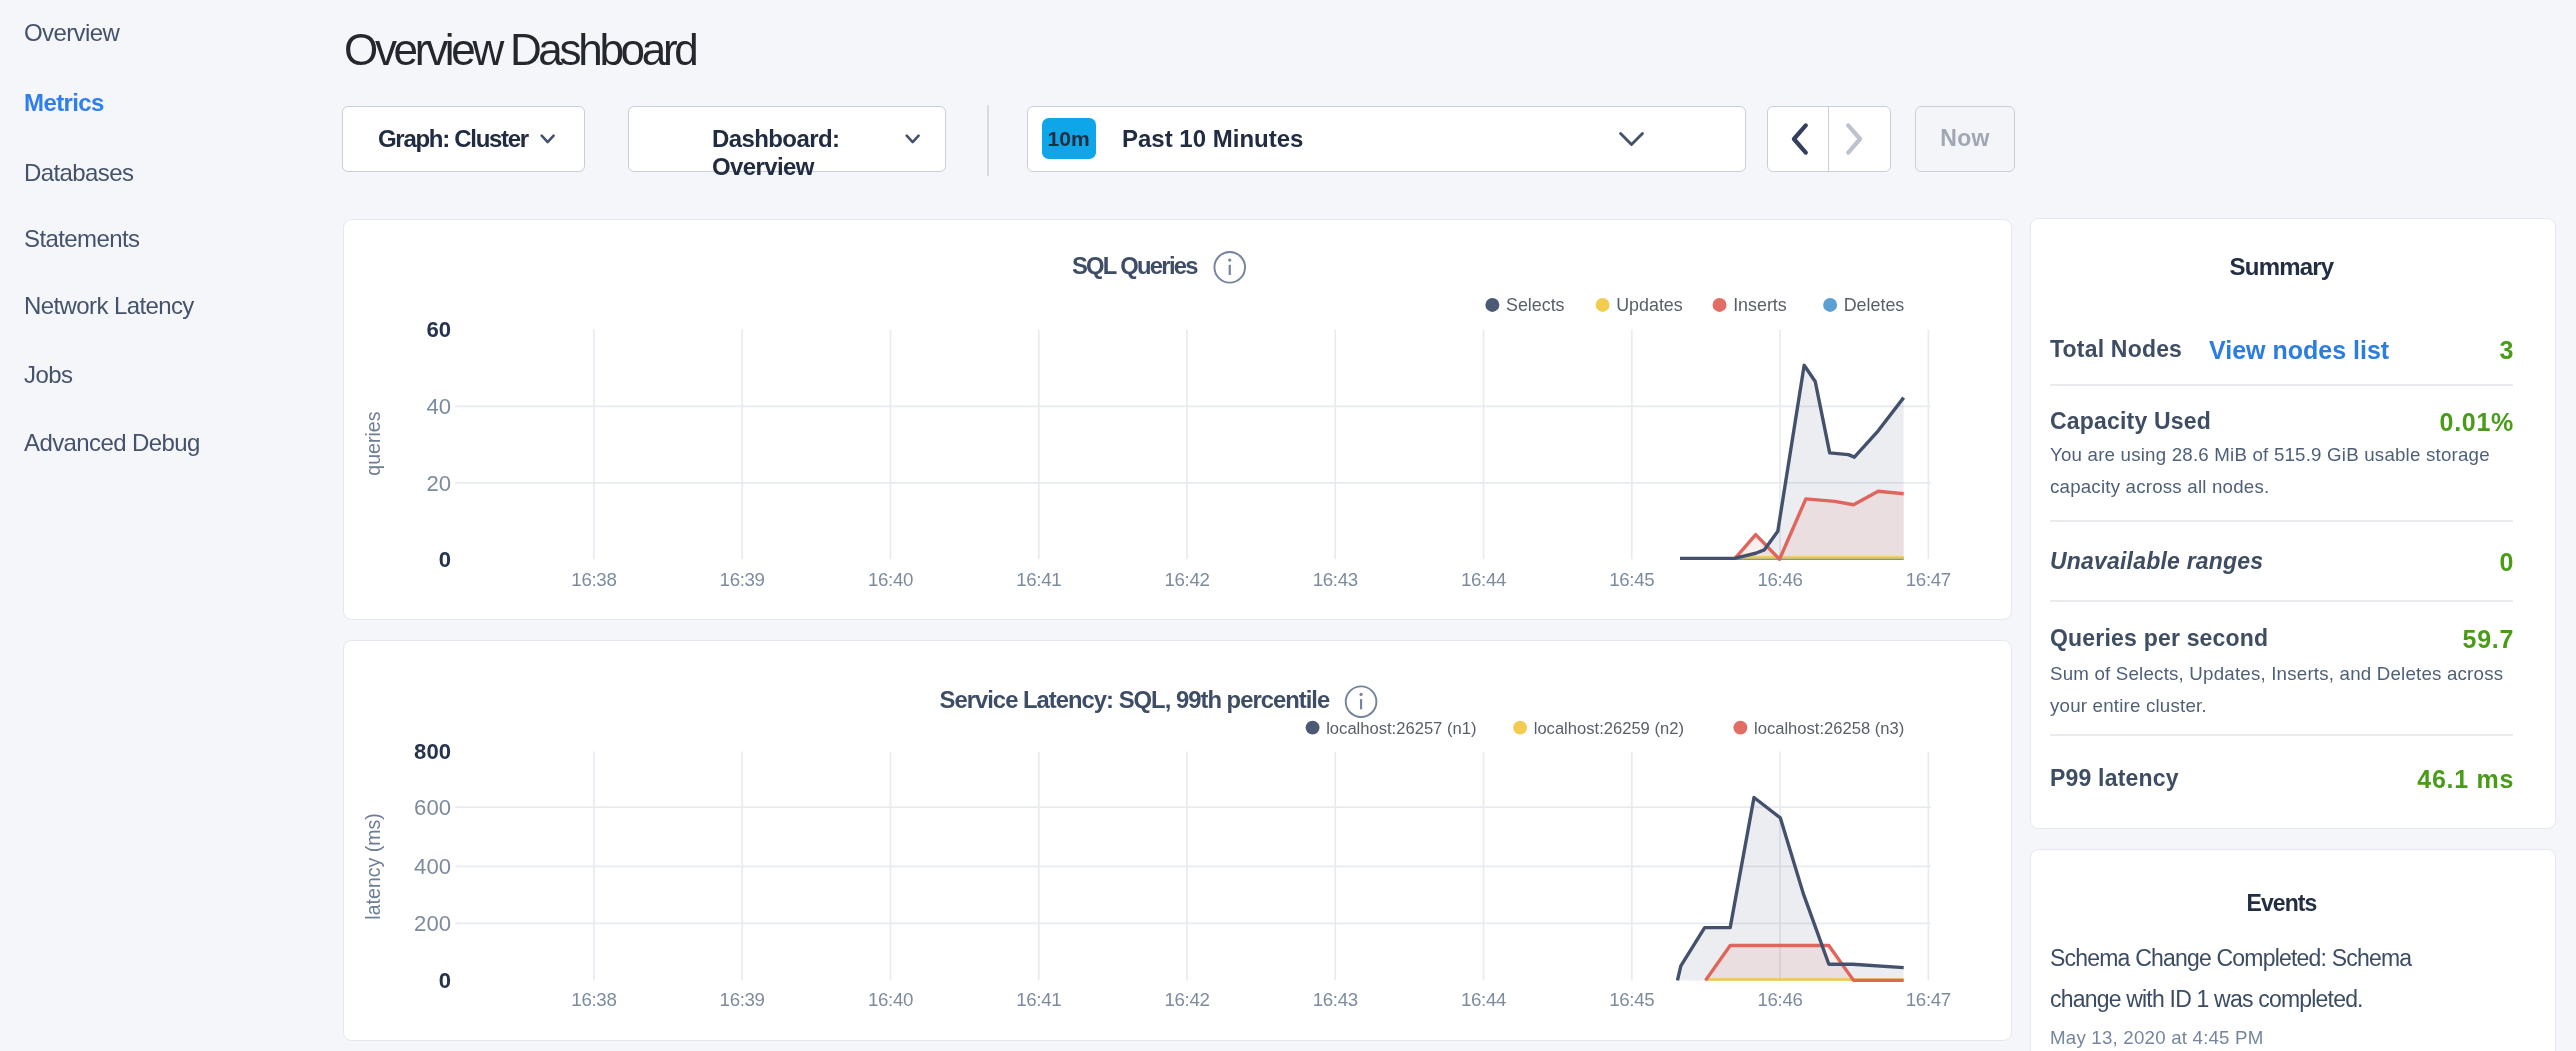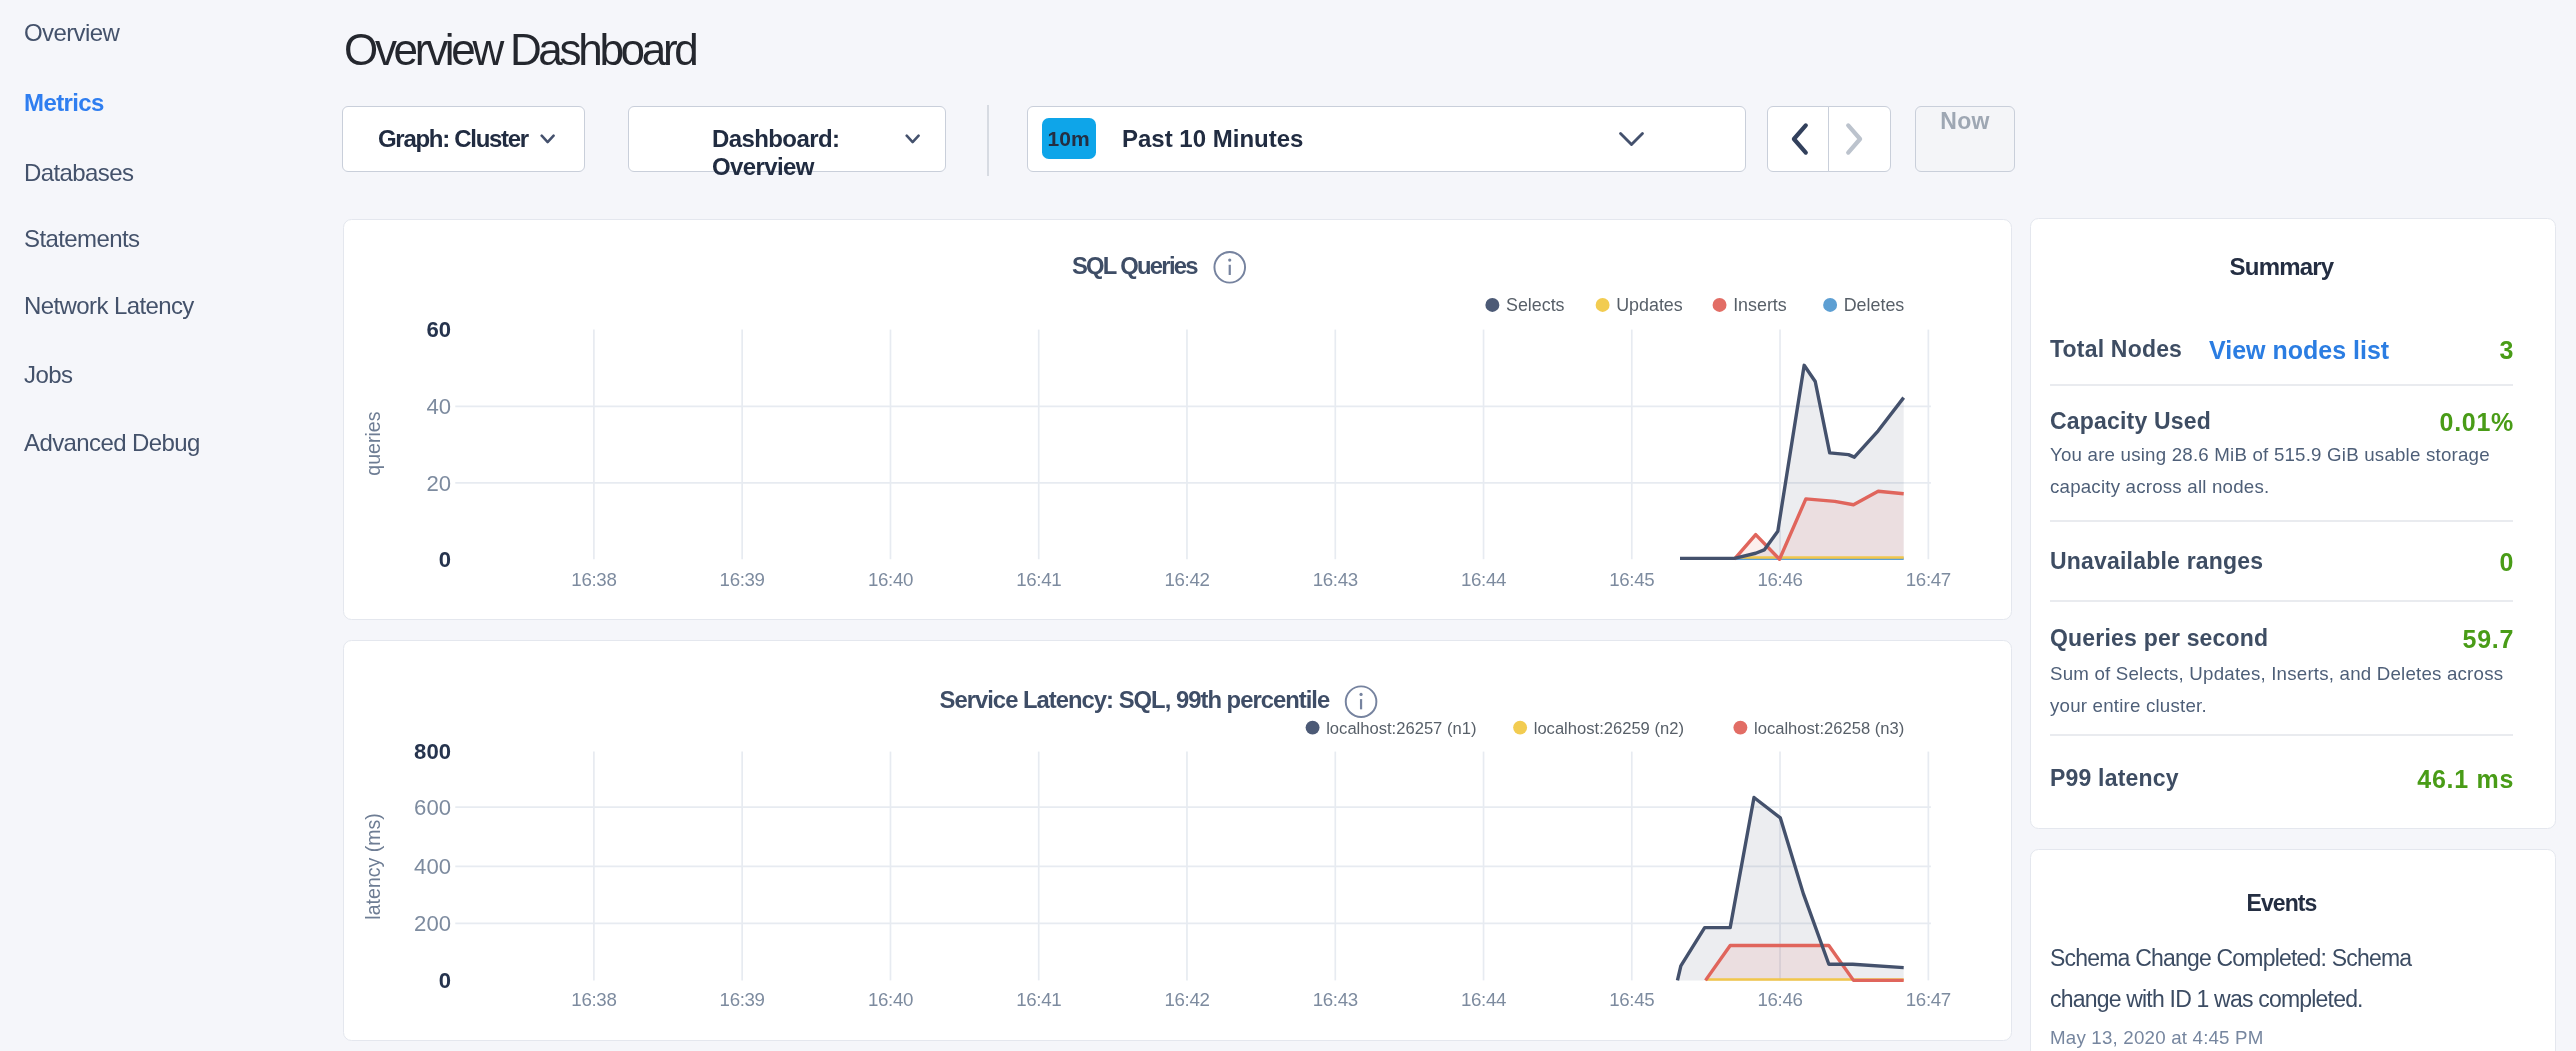--- a/index.html
+++ b/index.html
@@ -45,21 +45,21 @@
   </svg>
 <div class="ctl" style="left:1767px;width:63px;border-radius:6px 0 0 6px;"></div>
 <div class="ctl" style="left:1828px;width:63px;border-radius:0 6px 6px 0;"></div>
 <svg style="position:absolute;left:1788px;top:122px" width="22" height="34" viewBox="0 0 26 40">
     <path d="M21 4 L7 20 L21 36" stroke="#32405c" stroke-width="5" fill="none" stroke-linecap="round" stroke-linejoin="round"></path>
   </svg>
 <svg style="position:absolute;left:1844px;top:122px" width="22" height="34" viewBox="0 0 26 40">
     <path d="M5 4 L19 20 L5 36" stroke="#bcc3cd" stroke-width="5" fill="none" stroke-linecap="round" stroke-linejoin="round"></path>
   </svg>
 <div class="ctl" style="left:1915px;width:100px;text-align:center;background:#f4f5f8;">
-  <div style="margin-top:1px;font-size:23px;font-weight:bold;color:#9ea7b3;letter-spacing:0.4px;">Now</div>
+  <div style="margin-top:18px;font-size:23px;font-weight:bold;color:#9ea7b3;letter-spacing:0.4px;">Now</div>
 </div>
 
 <div class="card" style="left:343px;top:219px;width:1669px;height:401px;"></div>
 <div class="card" style="left:343px;top:640px;width:1669px;height:401px;"></div>
 <svg style="position:absolute;left:343px;top:219px" width="1667" height="410" viewBox="0 0 1960 482">
 <line x1="295.0" y1="130" x2="295.0" y2="400" stroke="#e7ebf1" stroke-width="2"></line>
 <line x1="469.3" y1="130" x2="469.3" y2="400" stroke="#e7ebf1" stroke-width="2"></line>
 <line x1="643.7" y1="130" x2="643.7" y2="400" stroke="#e7ebf1" stroke-width="2"></line>
 <line x1="818.0" y1="130" x2="818.0" y2="400" stroke="#e7ebf1" stroke-width="2"></line>
 <line x1="992.3" y1="130" x2="992.3" y2="400" stroke="#e7ebf1" stroke-width="2"></line>
@@ -154,21 +154,21 @@
 <div class="card" style="left:2030px;top:218px;width:526px;height:611px;"></div>
 <div style="position:absolute;left:2050px;top:253px;width:463px;text-align:center;font-size:24px;font-weight:bold;letter-spacing:-0.8px;color:#242e42;">Summary</div>
 <div class="sumhead" style="top:336px;">Total Nodes</div>
 <div style="position:absolute;left:2209px;top:336px;font-size:25px;font-weight:bold;color:#2b7de2;">View nodes list</div>
 <div class="sumval" style="top:336px;">3</div>
 <div class="divider" style="top:384px;"></div>
 <div class="sumhead" style="top:408px;">Capacity Used</div>
 <div class="sumval" style="top:408px;">0.01%</div>
 <div class="sumdesc" style="top:439px;">You are using 28.6 MiB of 515.9 GiB usable storage capacity across all nodes.</div>
 <div class="divider" style="top:520px;"></div>
-<div class="sumhead" style="top:548px;">Unavailable ranges</div>
+<div class="sumhead" style="top:548px;font-style:italic;">Unavailable ranges</div>
 <div class="sumval" style="top:548px;">0</div>
 <div class="divider" style="top:600px;"></div>
 <div class="sumhead" style="top:625px;">Queries per second</div>
 <div class="sumval" style="top:625px;">59.7</div>
 <div class="sumdesc" style="top:658px;">Sum of Selects, Updates, Inserts, and Deletes across your entire cluster.</div>
 <div class="divider" style="top:734px;"></div>
 <div class="sumhead" style="top:765px;">P99 latency</div>
 <div class="sumval" style="top:765px;">46.1 ms</div>
 
 <div class="card" style="left:2030px;top:849px;width:526px;height:255px;"></div>

